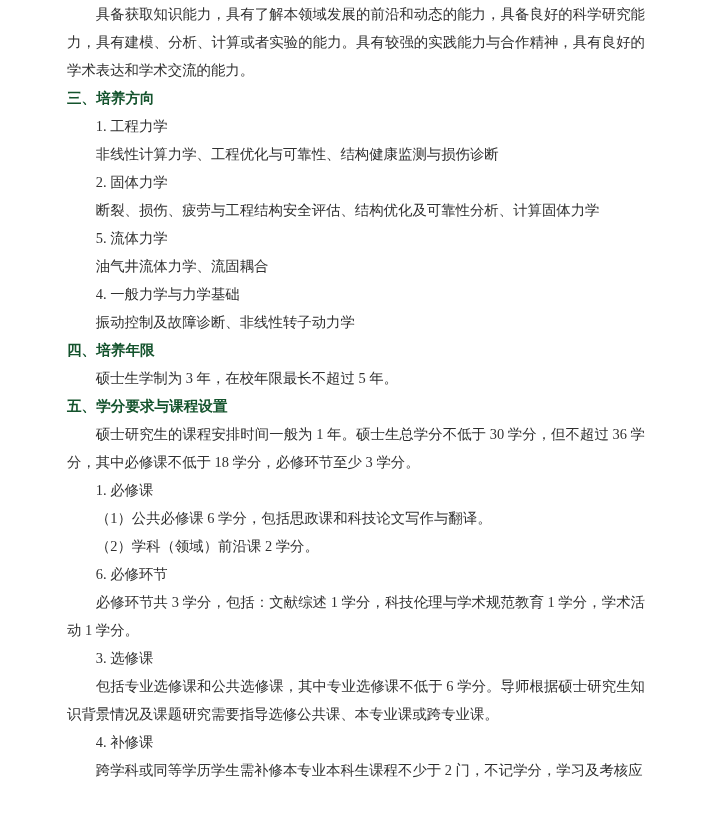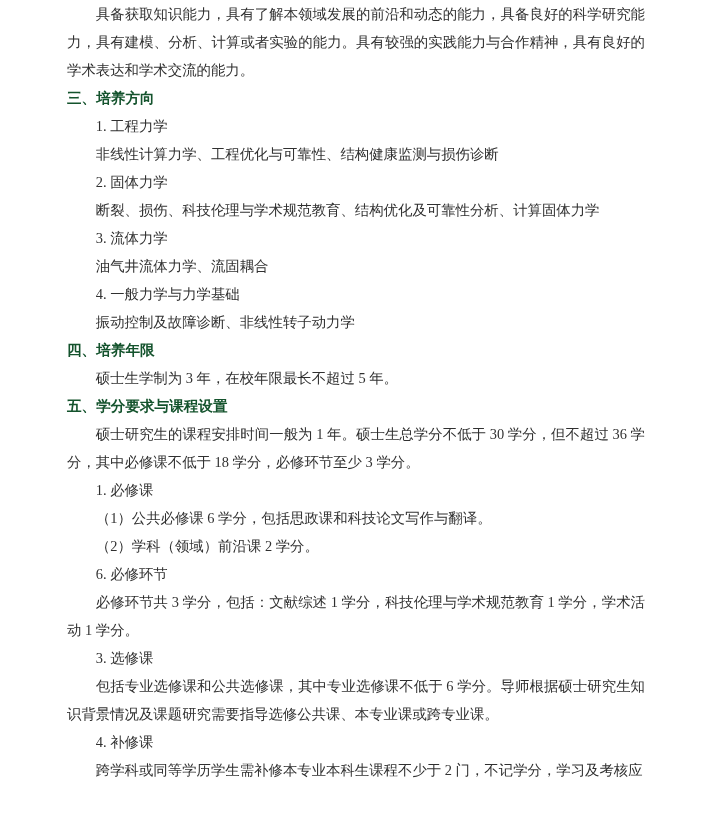--- a/index.html
+++ b/index.html
@@ -36,22 +36,22 @@
 </style>
 </head>
 <body>
 
 <div class="page" style="background: rgb(255, 255, 255);">
     <div class="para">具备获取知识能力，具有了解本领域发展的前沿和动态的能力，具备良好的科学研究能力，具有建模、分析、计算或者实验的能力。具有较强的实践能力与合作精神，具有良好的学术表达和学术交流的能力。</div>
     <div class="heading">三、培养方向</div>
     <div class="para">1. 工程力学</div>
     <div class="para">非线性计算力学、工程优化与可靠性、结构健康监测与损伤诊断</div>
     <div class="para">2. 固体力学</div>
-    <div class="para">断裂、损伤、科技伦理与学术规范教育、结构优化及可靠性分析、计算固体力学</div>
-    <div class="para">3. 流体力学</div>
+    <div class="para">断裂、损伤、疲劳与工程结构安全评估、结构优化及可靠性分析、计算固体力学</div>
+    <div class="para">5. 流体力学</div>
     <div class="para">油气井流体力学、流固耦合</div>
     <div class="para">4. 一般力学与力学基础</div>
     <div class="para">振动控制及故障诊断、非线性转子动力学</div>
     <div class="heading">四、培养年限</div>
     <div class="para">硕士生学制为 3 年，在校年限最长不超过 5 年。</div>
     <div class="heading">五、学分要求与课程设置</div>
     <div class="para">硕士研究生的课程安排时间一般为 1 年。硕士生总学分不低于 30 学分，但不超过 36 学分，其中必修课不低于 18 学分，必修环节至少 3 学分。</div>
     <div class="para">1. 必修课</div>
     <div class="para">（1）公共必修课 6 学分，包括思政课和科技论文写作与翻译。</div>
     <div class="para">（2）学科（领域）前沿课 2 学分。</div>

